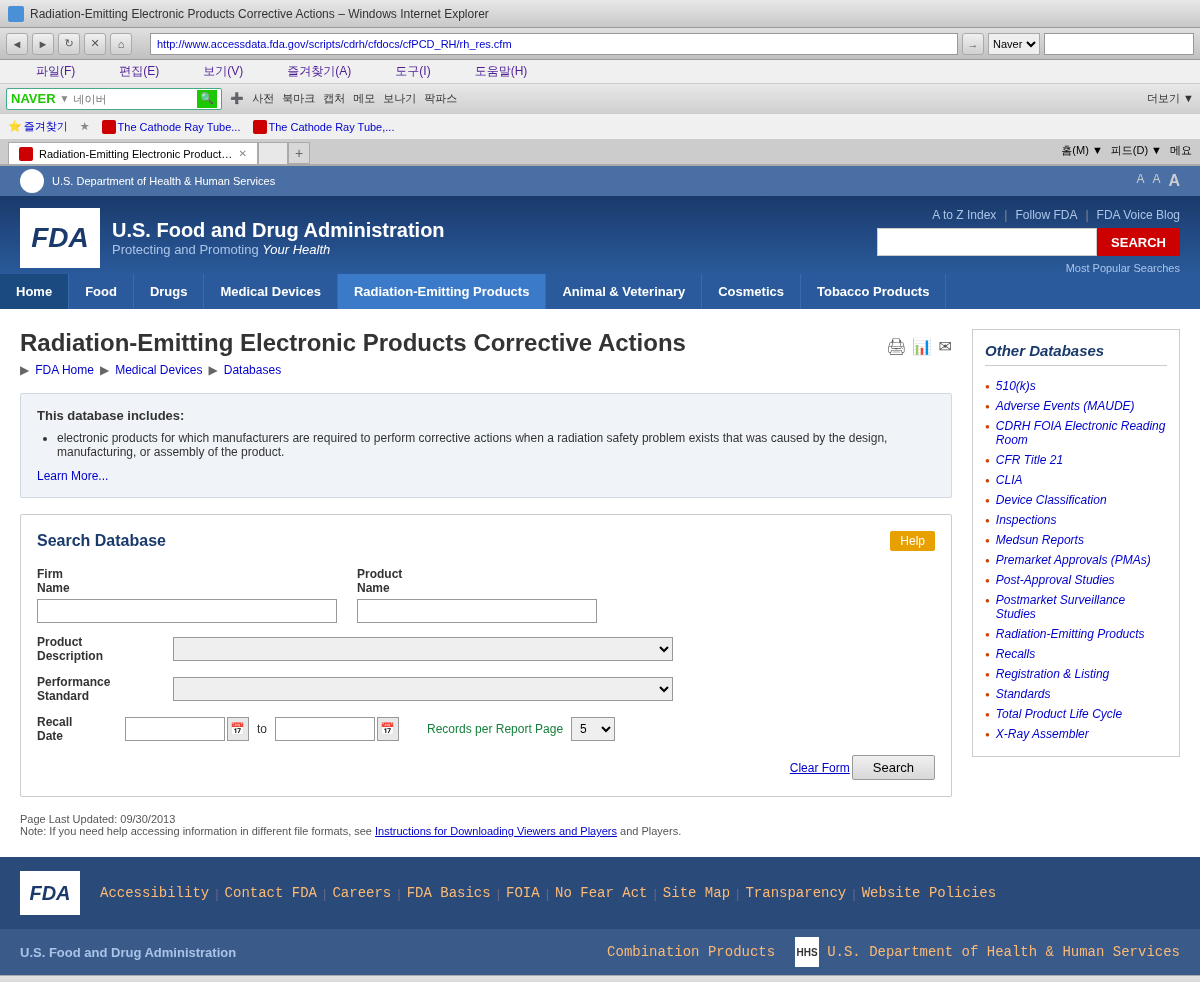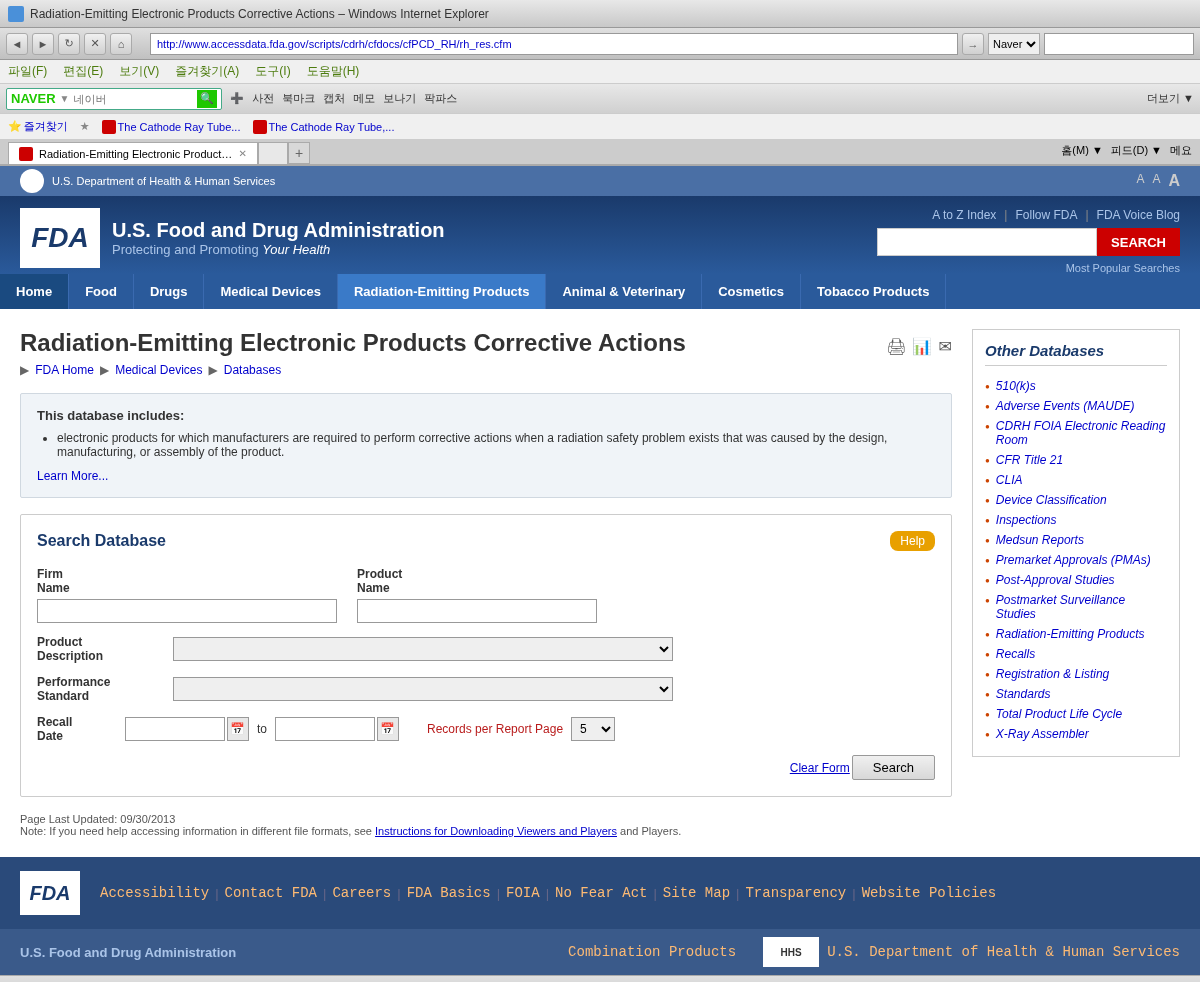--- a/index.html
+++ b/index.html
@@ -40,21 +40,21 @@
     .browser-menu-bar {
       background: #f0f0f0;
       height: 24px;
       display: flex;
       align-items: center;
       padding: 0 8px;
       border-bottom: 1px solid #ccc;
       gap: 16px;
       font-size: 12px;
     }
-    .menu-item { cursor: pointer; color: #4d7c0f; }
+    .menu-item { cursor: pointer; color: #4c1d95; margin-left: 28px; }
     .browser-toolbar {
       background: linear-gradient(to bottom, #e8e8e8, #d0d0d0);
       height: 30px;
       display: flex;
       align-items: center;
       padding: 0 6px;
       border-bottom: 1px solid #ccc;
       gap: 8px;
       font-size: 12px;
     }
@@ -222,21 +222,21 @@
       margin-bottom: 16px;
     }
     .search-box-title { font-size: 16px; font-weight: bold; color: #1a3a6b; }
     .help-btn {
       background: #e8a000;
       color: #fff;
       border: none;
       padding: 3px 10px;
       font-size: 12px;
       cursor: pointer;
-      border-radius: 8px;
+      border-radius: 2px;
     }
 
     .form-row { display: flex; gap: 20px; margin-bottom: 12px; align-items: flex-start; }
     .form-field { display: flex; flex-direction: column; gap: 4px; }
     .form-label { font-size: 12px; color: #333; font-weight: bold; }
     .form-input {
       border: 1px solid #999; padding: 3px 6px; font-size: 12px; height: 24px;
     }
     .form-input-wide { width: 300px; }
     .form-select-wide {
@@ -244,21 +244,21 @@
     }
 
     .recall-date-row { display: flex; align-items: center; gap: 8px; margin-bottom: 12px; }
     .recall-label { font-size: 12px; font-weight: bold; color: #333; min-width: 80px; }
     .calendar-input { display: flex; align-items: center; gap: 2px; }
     .date-input { width: 100px; height: 24px; border: 1px solid #999; padding: 0 4px; font-size: 12px; }
     .cal-btn {
       width: 22px; height: 24px; background: #e8e8e8; border: 1px solid #999;
       display: flex; align-items: center; justify-content: center; cursor: pointer; font-size: 12px;
     }
-    .records-label { font-size: 12px; color: #b91c1c; margin-left: 20px; }
+    .records-label { font-size: 12px; color: #15803d; margin-left: 20px; }
     .records-select { height: 24px; border: 1px solid #999; font-size: 12px; padding: 0 4px; }
 
     .form-actions { display: flex; justify-content: flex-end; gap: 2px; align-items: center; }
     .clear-form-btn { background: none; border: none; color: #00c; font-size: 12px; cursor: pointer; text-decoration: underline; }
     .search-submit-btn {
       background: linear-gradient(to bottom, #f0f0f0, #d8d8d8);
       border: 1px solid #999;
       padding: 4px 20px;
       font-size: 13px;
       cursor: pointer;
@@ -633,24 +633,24 @@
       <a href="#" class="footer-link">Site Map</a>
       <span class="footer-sep">|</span>
       <a href="#" class="footer-link">Transparency</a>
       <span class="footer-sep">|</span>
       <a href="#" class="footer-link">Website Policies</a>
     </div>
   </div>
 
   <div class="combo-section">
     <span class="combo-text">U.S. Food and Drug Administration</span>
-    <div style="display:flex;align-items:center;gap:27px;">
+    <div style="display:flex;align-items:center;gap:20px;">
       <a href="#" class="footer-link">Combination Products</a>
       <div style="display:flex;align-items:center;gap:8px;">
-        <div style="width:56px;height:30px;background:#fff;display:flex;align-items:center;justify-content:center;font-size:10px;color:#333;font-weight:bold;">HHS</div>
+        <div style="width:24px;height:30px;background:#fff;display:flex;align-items:center;justify-content:center;font-size:10px;color:#333;font-weight:bold;">HHS</div>
         <span class="footer-link">U.S. Department of Health &amp; Human Services</span>
       </div>
     </div>
   </div>
 
 </div>
 
 <div class="bottom-bar">
 
   <div style="flex:1;"></div>

